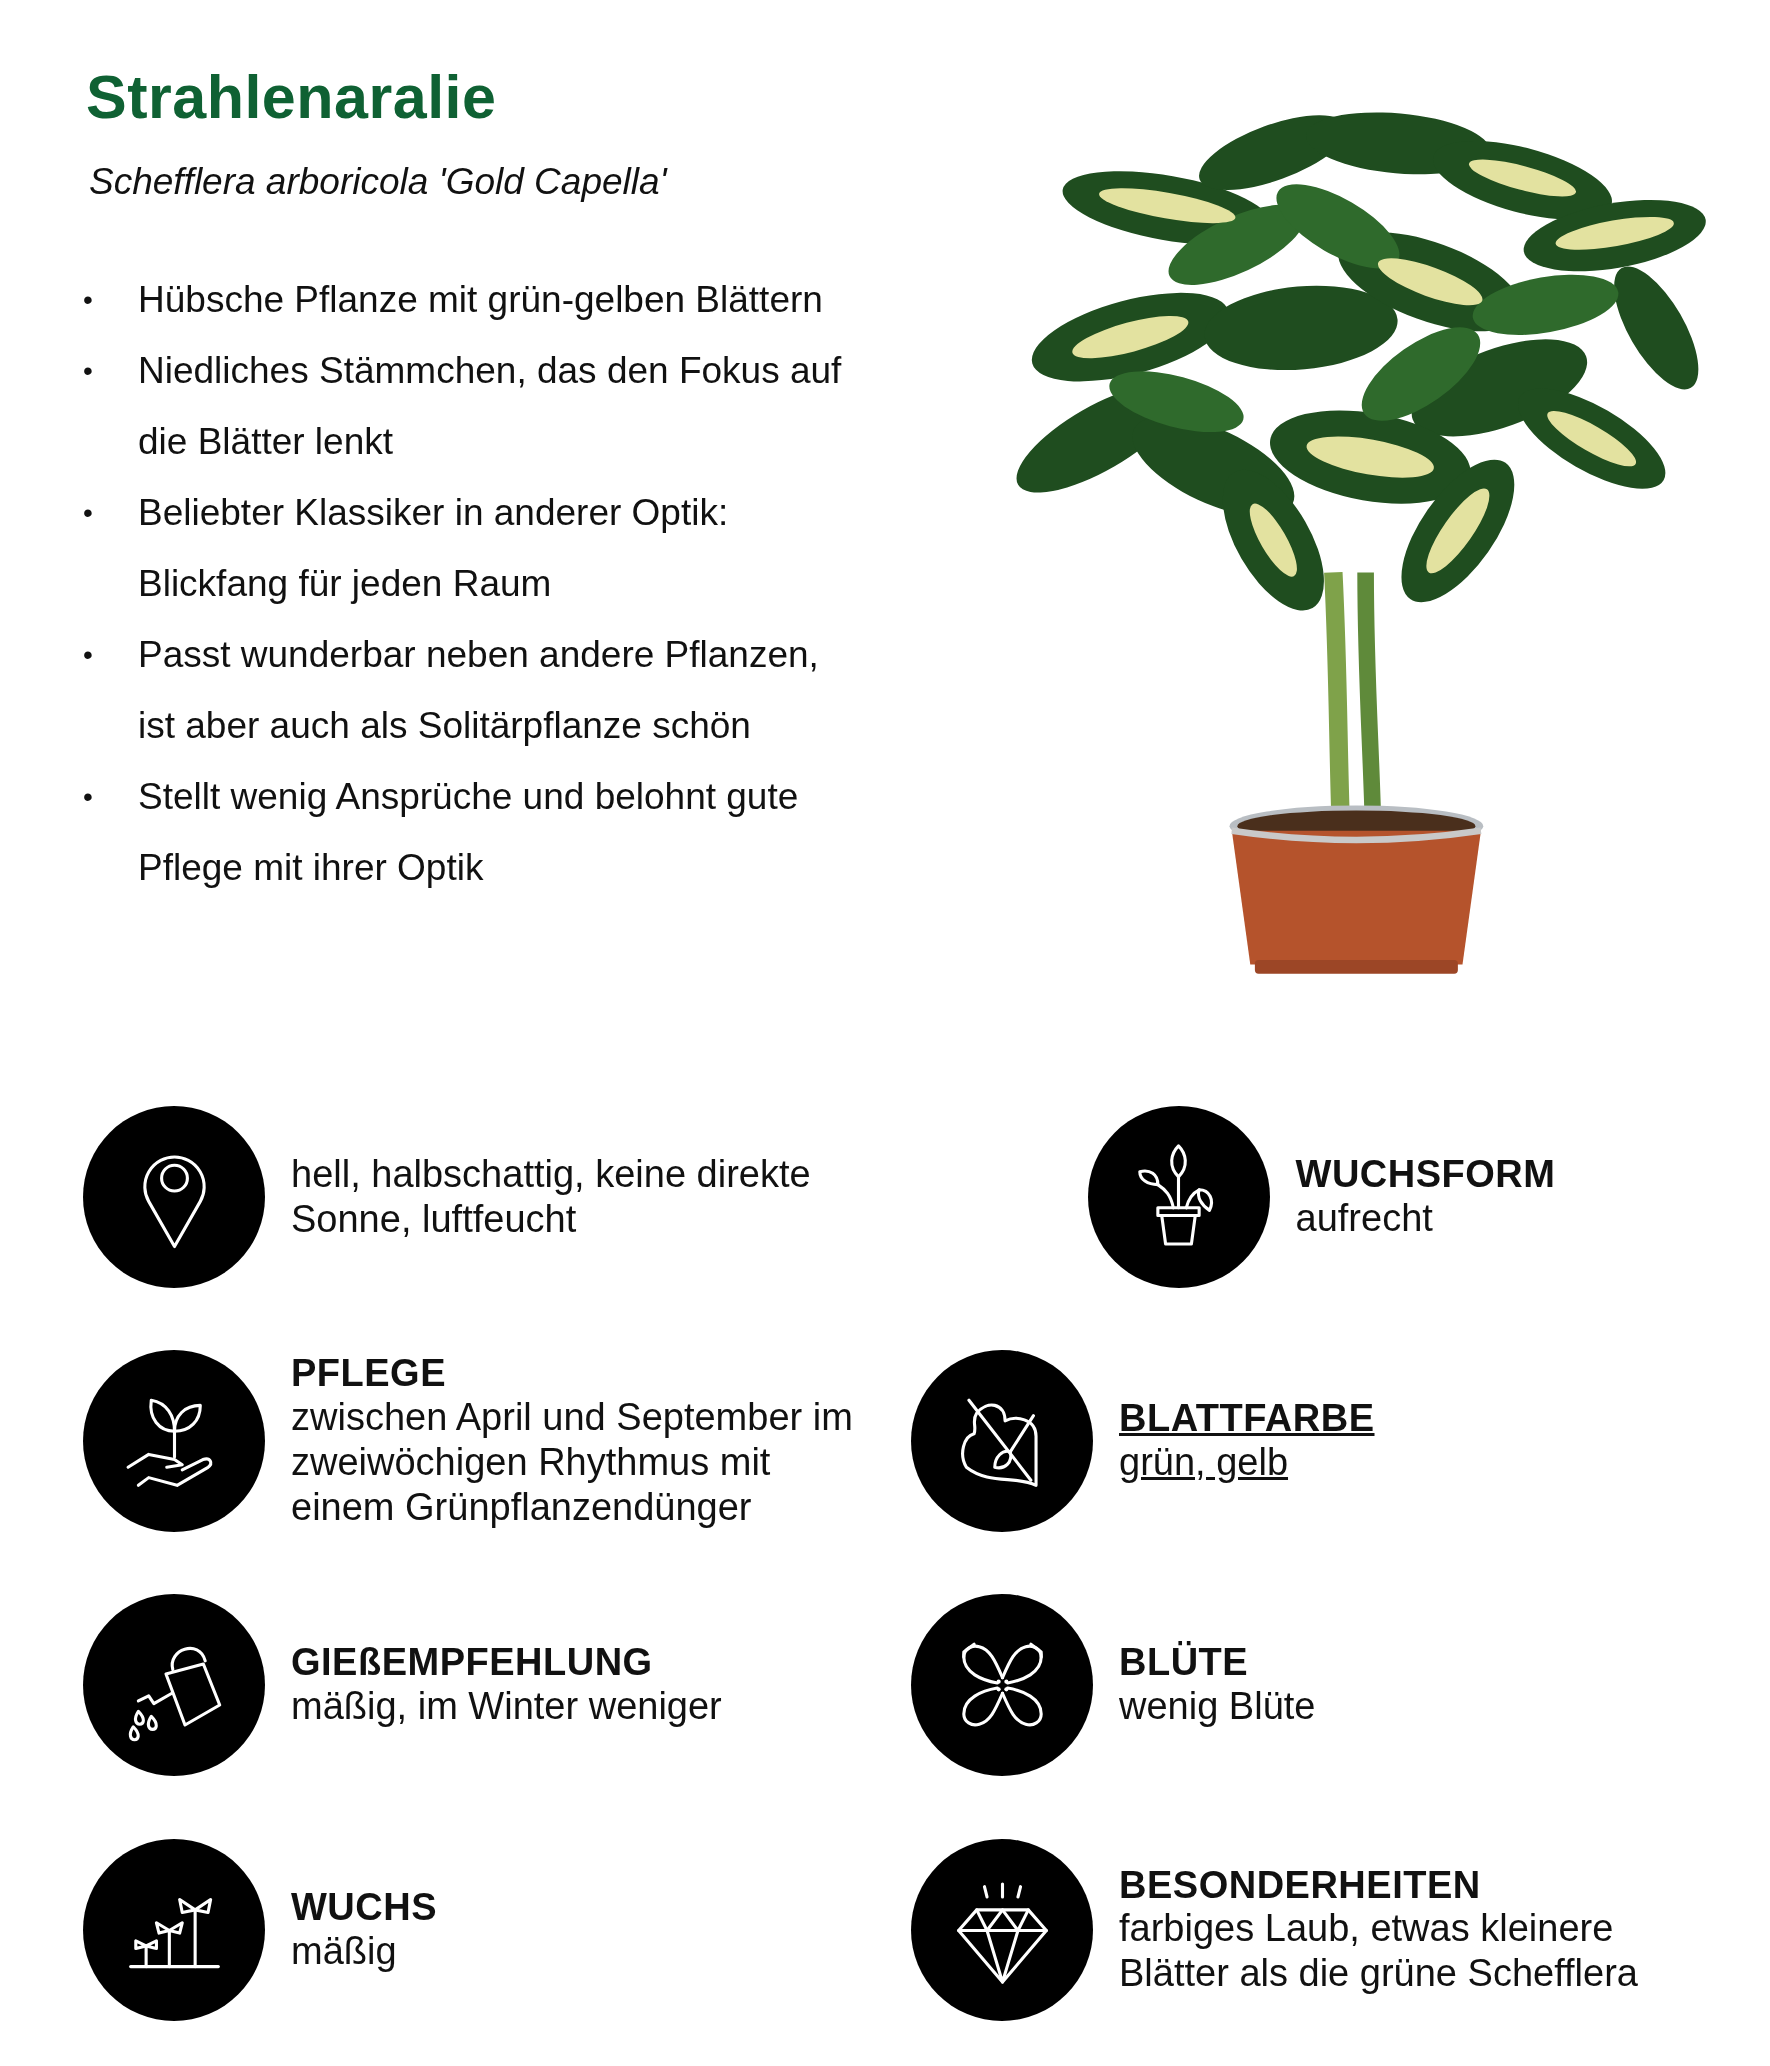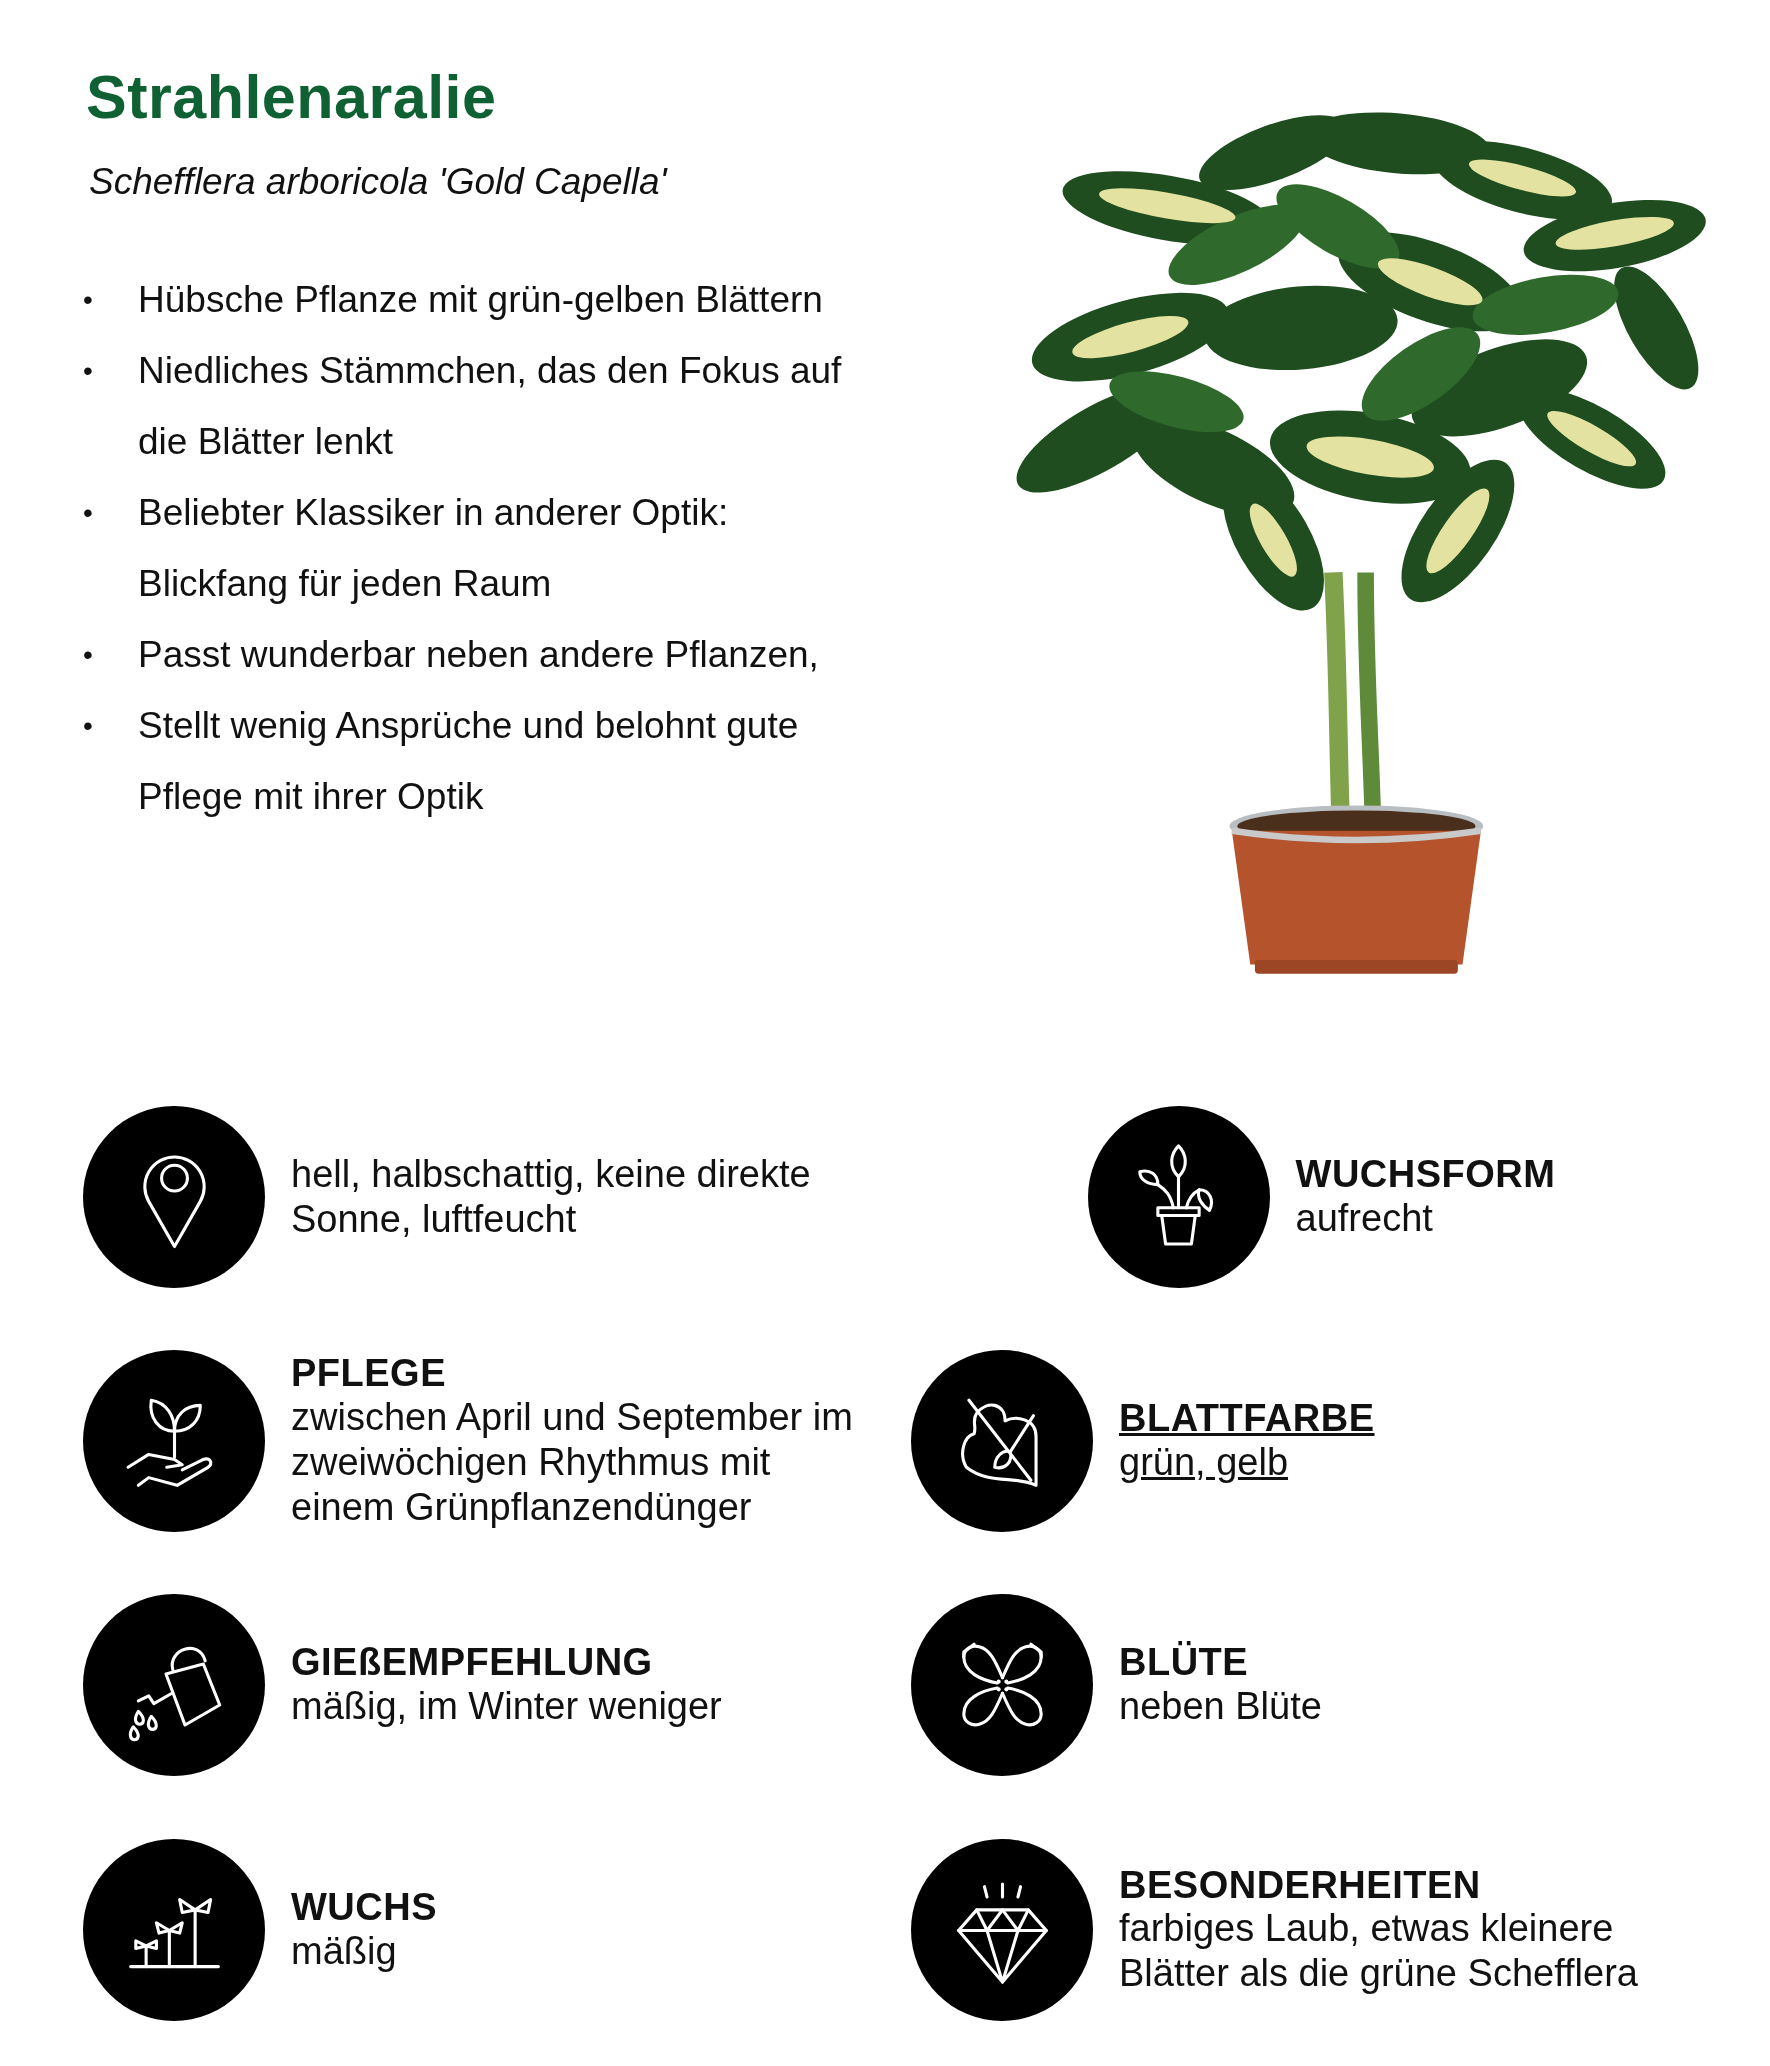--- a/index.html
+++ b/index.html
@@ -39,20 +39,21 @@
     <span class="line">die Blätter lenkt</span>
   </li>
   <li class="bullet">
     <span class="dot">•</span>
     <span class="line">Beliebter Klassiker in anderer Optik:</span>
     <span class="line">Blickfang für jeden Raum</span>
   </li>
   <li class="bullet">
     <span class="dot">•</span>
     <span class="line">Passt wunderbar neben andere Pflanzen,</span>
+    <span class="line">ist aber auch als Solitärpflanze schön</span>
   </li>
   <li class="bullet">
     <span class="dot">•</span>
     <span class="line">Stellt wenig Ansprüche und belohnt gute</span>
     <span class="line">Pflege mit ihrer Optik</span>
   </li>
 </ul>
 
 <div class="plant">
   <svg viewBox="0 0 1500 1940" width="692" height="895">
@@ -220,21 +221,21 @@
       <path d="M20 28 L20 24 L28 18"></path>
       <path d="M80 28 L80 24 L72 18"></path>
       <circle cx="47" cy="47" r="1.6" fill="#fff" stroke="none"></circle>
       <circle cx="53" cy="47" r="1.6" fill="#fff" stroke="none"></circle>
       <circle cx="47" cy="53" r="1.6" fill="#fff" stroke="none"></circle>
       <circle cx="53" cy="53" r="1.6" fill="#fff" stroke="none"></circle>
     </svg>
   </div>
   <div class="info-text">
     <div class="info-label">BLÜTE</div>
-    <div class="info-value">neben Blüte</div>
+    <div class="info-value">wenig Blüte</div>
   </div>
 </div>
 
 <div class="info-item" style="left:911px; top:1838px;">
   <div class="circle">
     <svg viewBox="0 0 100 100" fill="none" stroke="#fff" stroke-width="2.4" stroke-linejoin="round" stroke-linecap="round">
       <path d="M30 34 L70 34 L84 50 L50 90 L16 50 Z"></path>
       <path d="M16 50 L84 50"></path>
       <path d="M30 34 L38 50 L50 90 L62 50 L70 34"></path>
       <path d="M38 50 L50 34 L62 50"></path>

